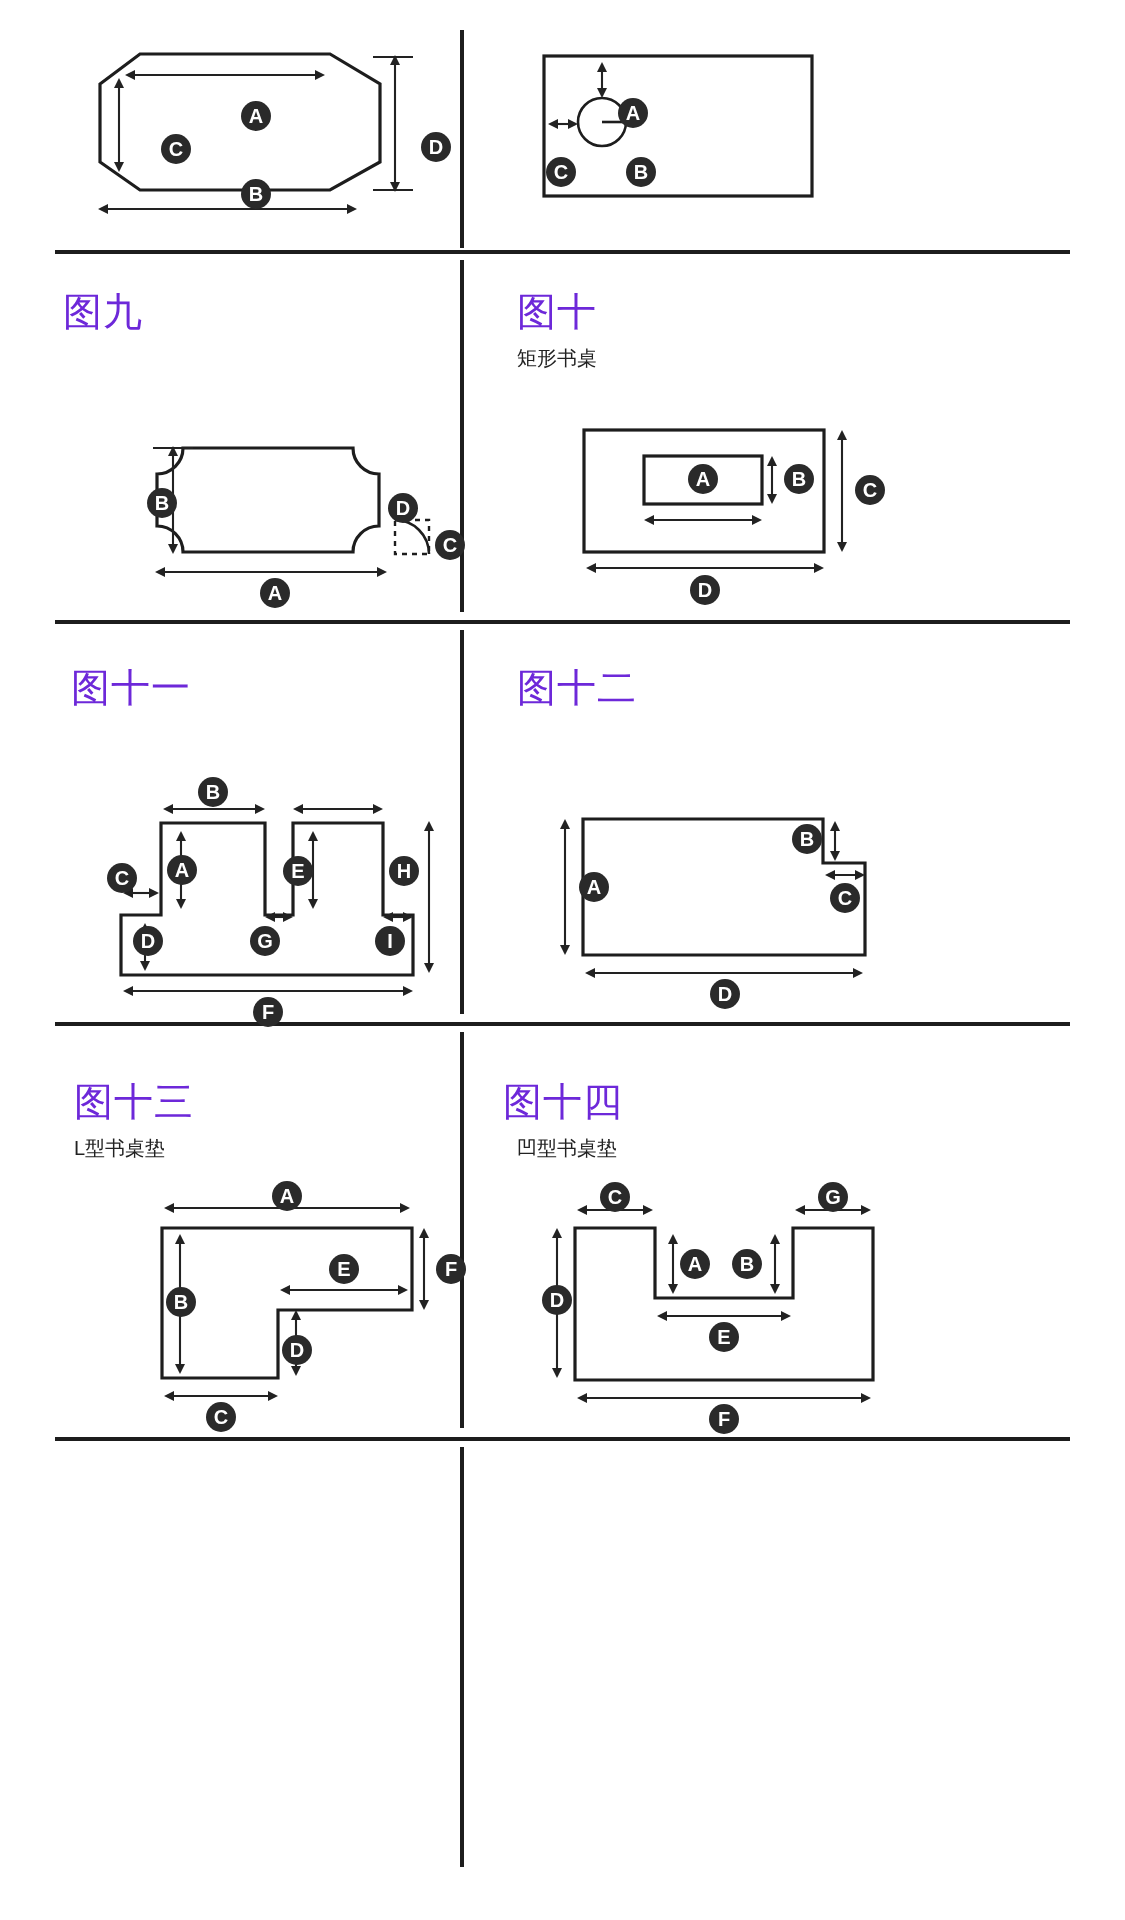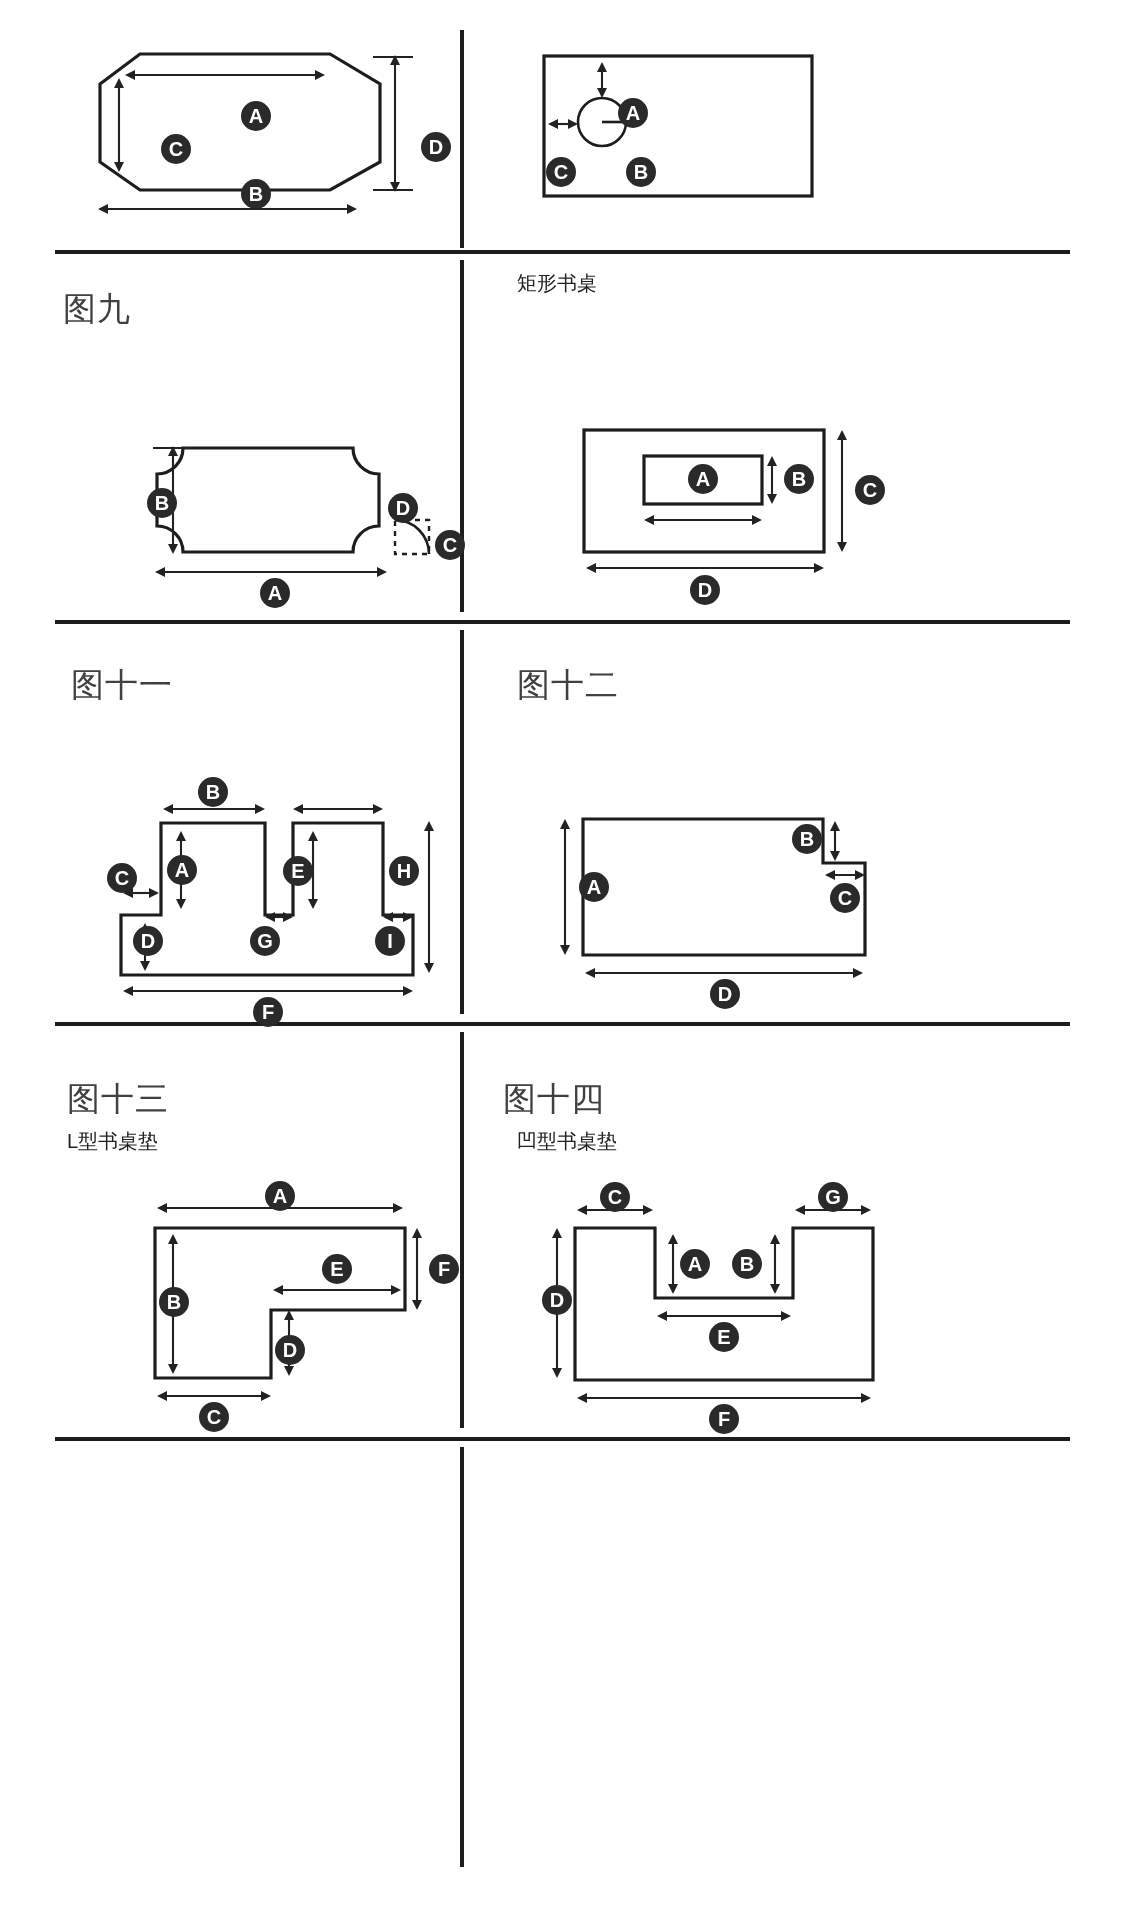--- a/index.html
+++ b/index.html
@@ -38,24 +38,24 @@
   }
   .vrule {
     position: absolute;
     width: 0;
     border-left: 4px solid #1d1d1d;
   }
   .panel {
     position: absolute;
   }
   .p-title {
-    font-size: 33px;
+    font-size: 39px;
     font-weight: 400;
     letter-spacing: 1px;
-    color: #404040;
+    color: #6d28d9;
     line-height: 1.15;
     margin: 0;
     white-space: nowrap;
   }
   .p-desc {
     font-size: 20px;
     font-weight: 400;
     color: #222;
     line-height: 1.45;
     margin: 9px 0 0 0;
@@ -217,20 +217,21 @@
           <path class="thin" d="M 290 100 A 34 34 0 0 1 324 134"></path>
         </svg>
         <div class="badge" style="left:42px;  top:68px;">B</div>
         <div class="badge" style="left:155px; top:158px;">A</div>
         <div class="badge" style="left:283px; top:73px;">D</div>
         <div class="badge" style="left:330px; top:110px;">C</div>
       </div>
     </div>
 
     <div class="panel" style="left:420px; top:238px; width:595px; height:360px;">
+      <h2 class="p-title" style="margin-left:42px; margin-top:30px;">图十</h2>
       <p class="p-desc" style="margin-left:42px;">矩形书桌</p>
       <div class="fig" style="left:85px; top:150px;">
         <svg width="340" height="190" viewBox="0 0 340 190">
           <rect class="shape" x="24" y="20" width="240" height="122"></rect>
           <rect class="shape" x="84" y="46" width="118" height="48"></rect>
 
           <g class="dim">
             <line x1="86" y1="110" x2="200" y2="110"></line>
             <polyline points="94,105 84,110 94,115" fill="#222" stroke="none"></polyline>
             <polyline points="192,105 202,110 192,115" fill="#222" stroke="none"></polyline>
@@ -387,21 +388,21 @@
             <polyline points="318,173 328,178 318,183" fill="#222" stroke="none"></polyline>
           </g>
         </svg>
         <div class="badge" style="left:44px;  top:77px;">A</div>
         <div class="badge" style="left:257px; top:29px;">B</div>
         <div class="badge" style="left:295px; top:88px;">C</div>
         <div class="badge" style="left:175px; top:184px;">D</div>
       </div>
     </div>
 
-    <div class="panel" style="left:4px; top:1010px; width:405px; height:405px;">
+    <div class="panel" style="left:11px; top:1010px; width:405px; height:405px;">
       <h2 class="p-title" style="margin-left:8px; margin-top:48px;">图十三</h2>
       <p class="p-desc" style="margin-left:8px;">L型书桌垫</p>
       <div class="fig" style="left:44px; top:148px;">
         <svg width="340" height="235" viewBox="0 0 340 235">
 
           <path class="shape" d="M 52 48
                    L 302 48
                    L 302 130
                    L 168 130
                    L 168 198

